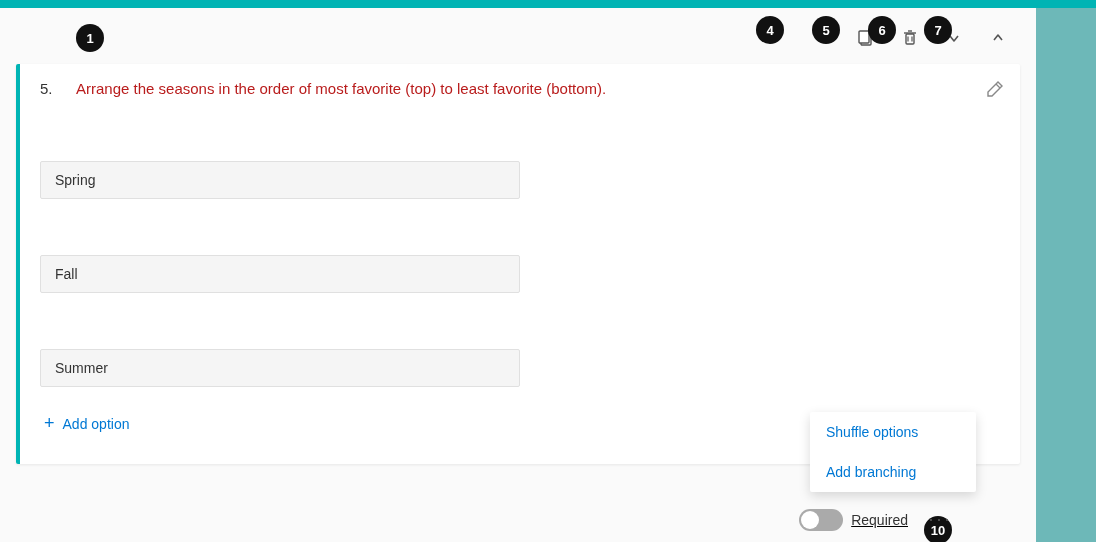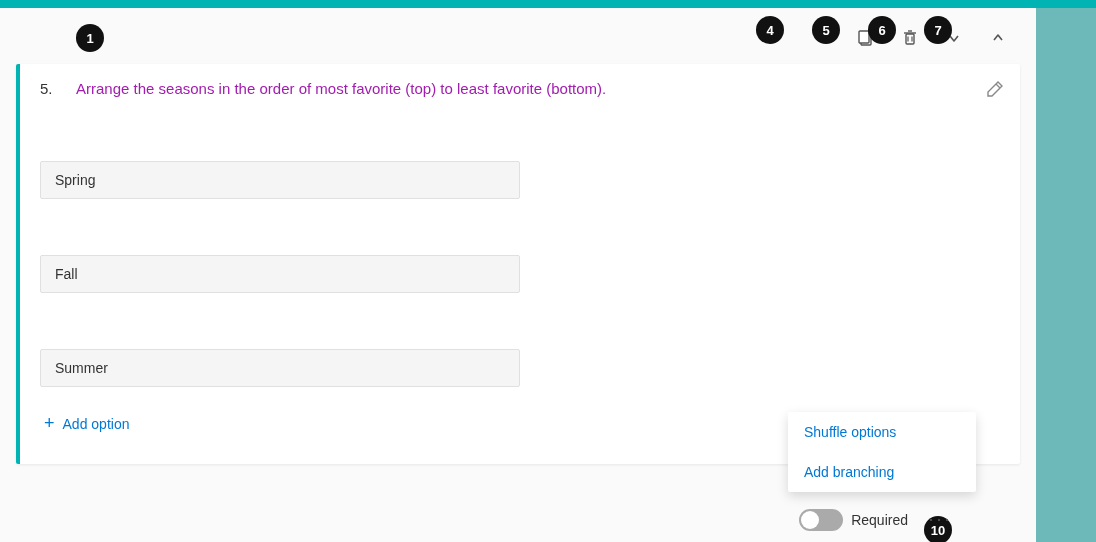--- a/index.html
+++ b/index.html
@@ -98,21 +98,21 @@
 
     .question-number {
       font-size: 15px;
       color: #333;
       font-weight: 500;
       min-width: 24px;
     }
 
     .question-text {
       font-size: 15px;
-      color: #a21caf;
+      color: #b91c1c;
       flex: 1;
     }
 
     .edit-icon {
       width: 28px;
       height: 28px;
       display: flex;
       align-items: center;
       justify-content: center;
       color: #666;
@@ -166,20 +166,21 @@
       position: absolute;
       bottom: 0;
       left: 0;
       right: 60px;
     }
 
     .toggle-container {
       display: flex;
       align-items: center;
       gap: 8px;
+      text-decoration: underline;
     }
 
     .toggle-track {
       width: 44px;
       height: 22px;
       background: #aaa;
       border-radius: 11px;
       position: relative;
       cursor: pointer;
     }
@@ -215,21 +216,21 @@
     }
 
     
     .dropdown-menu {
       position: absolute;
       right: 60px;
       bottom: 50px;
       background: #fff;
       box-shadow: 0 4px 12px rgba(0,0,0,0.15);
       border-radius: 2px;
-      width: 188px;
+      width: 166px;
       z-index: 10;
       margin-left: 11px;
     }
 
     .dropdown-item {
       padding: 12px 16px;
       font-size: 14px;
       color: #0078d4;
       cursor: pointer;
       display: flex;

